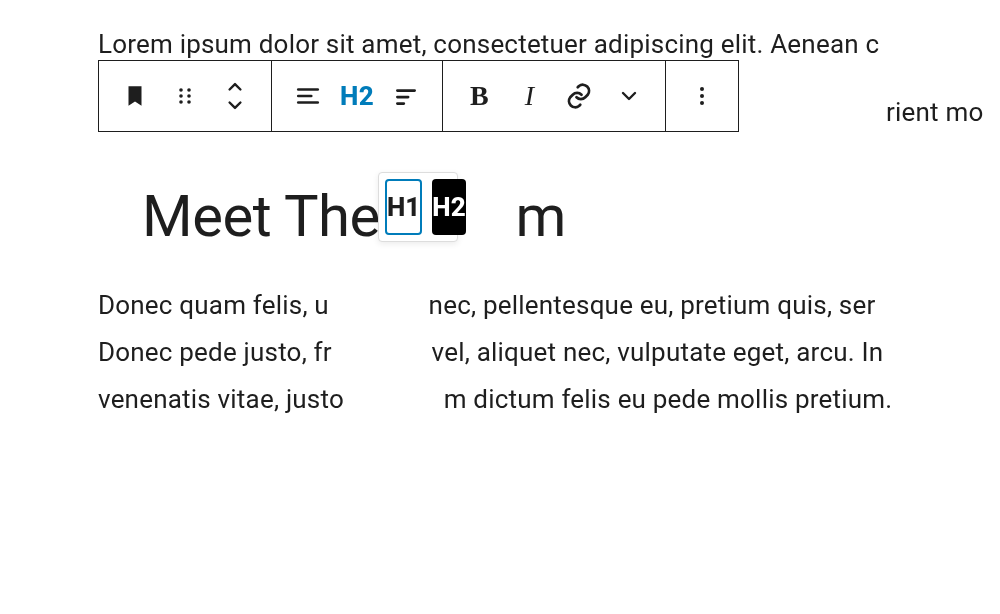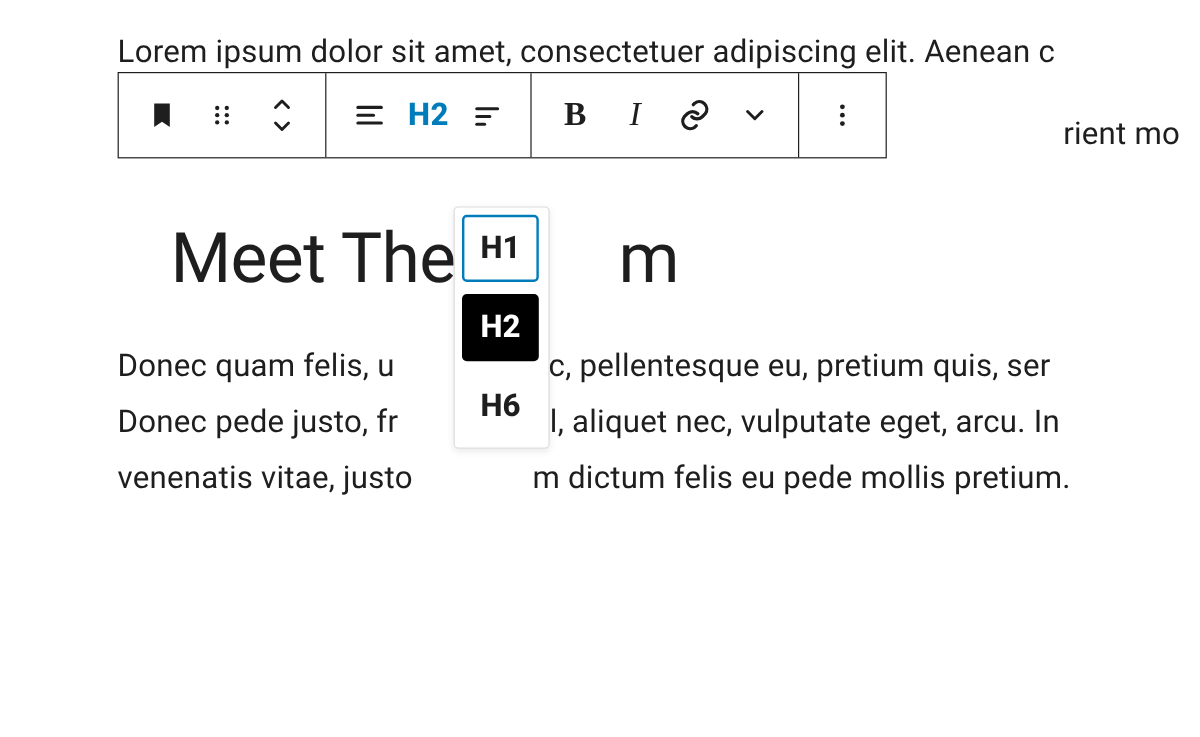--- a/index.html
+++ b/index.html
@@ -80,21 +80,21 @@
     .heading-dropdown {
       position: absolute;
       left: 378px;
       top: 172px;
       width: 80px;
       background: #fff;
       border: 1px solid var(--light-border);
       border-radius: 4px;
       padding: 6px;
       display: flex;
-      flex-direction: column;
+      flex-direction: row;
       gap: 10px;
       box-shadow: 0 2px 6px rgba(0,0,0,0.08);
     }
     .hd-item {
       width: 64px;
       height: 56px;
       display: flex;
       align-items: center;
       justify-content: center;
       font-weight: 800;
@@ -196,16 +196,15 @@
             <circle cx="12" cy="12" r="2"></circle>
             <circle cx="12" cy="19" r="2"></circle>
           </svg>
       </div>
     </div>
   </div>
 
   <div class="heading-dropdown">
     <div class="hd-item outlined">H1</div>
     <div class="hd-item selected">H2</div>
-    <div class="hd-item">H6</div>
   </div>
 
 </div>
 
 </body></html>

